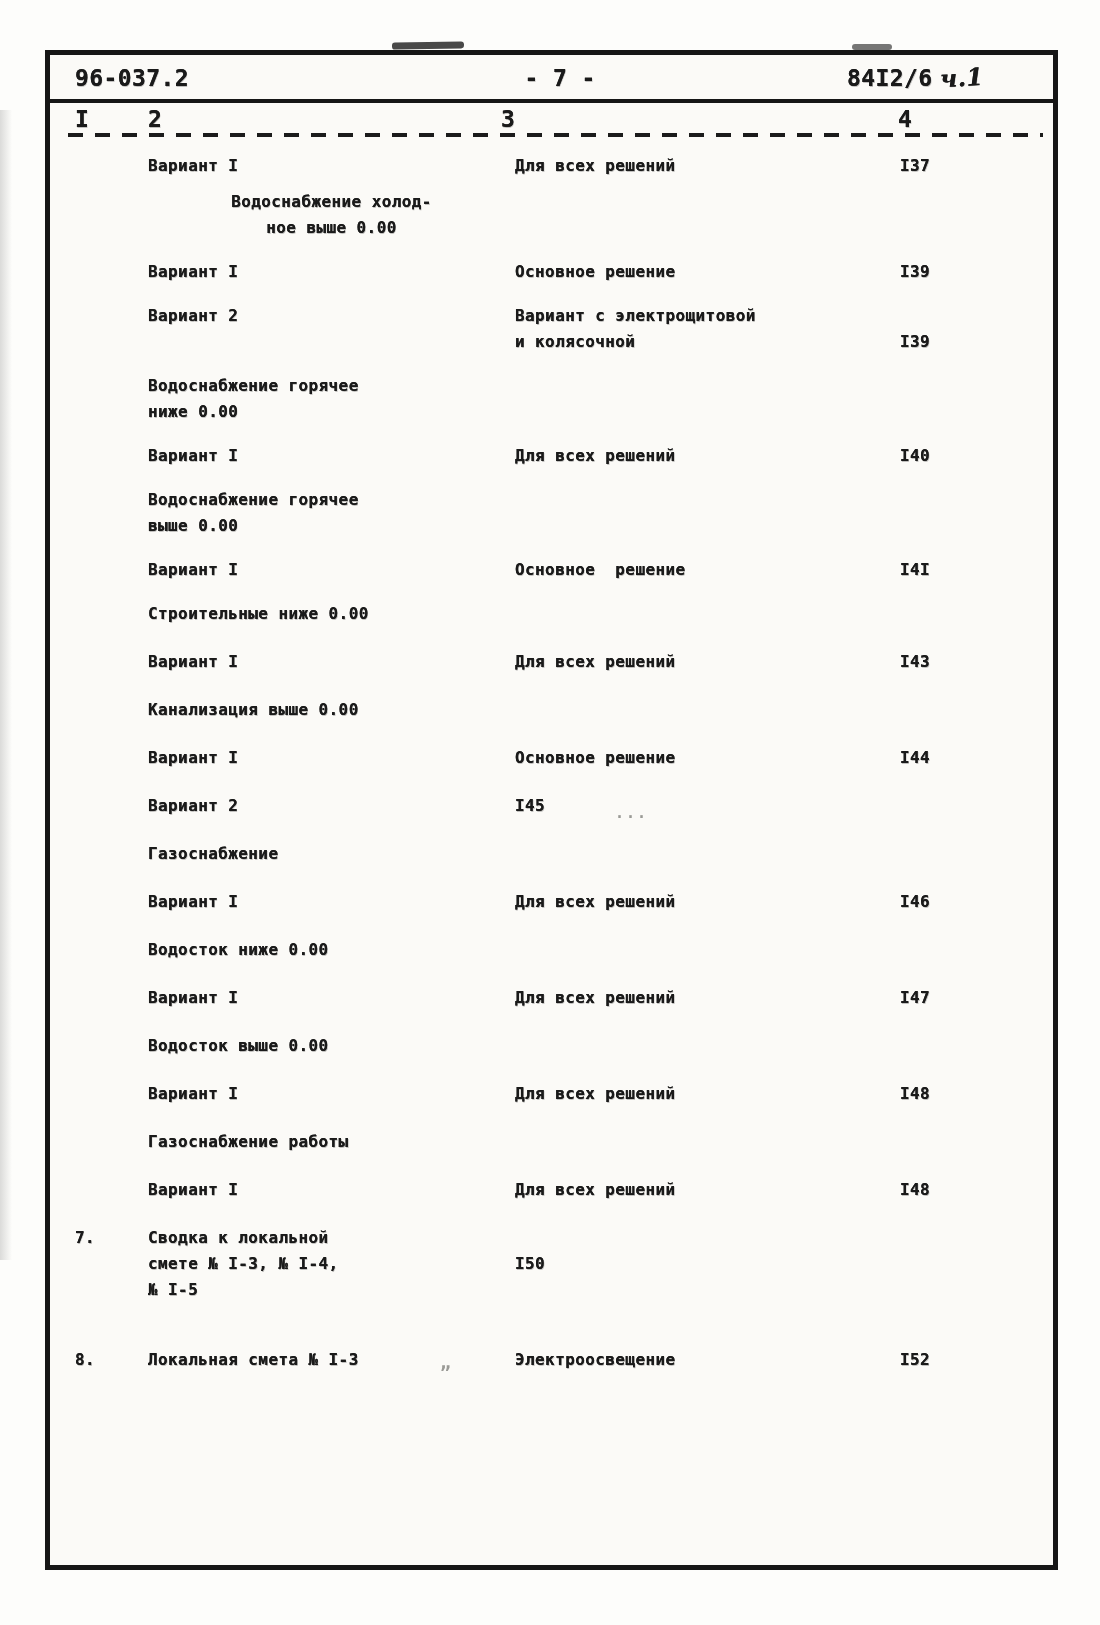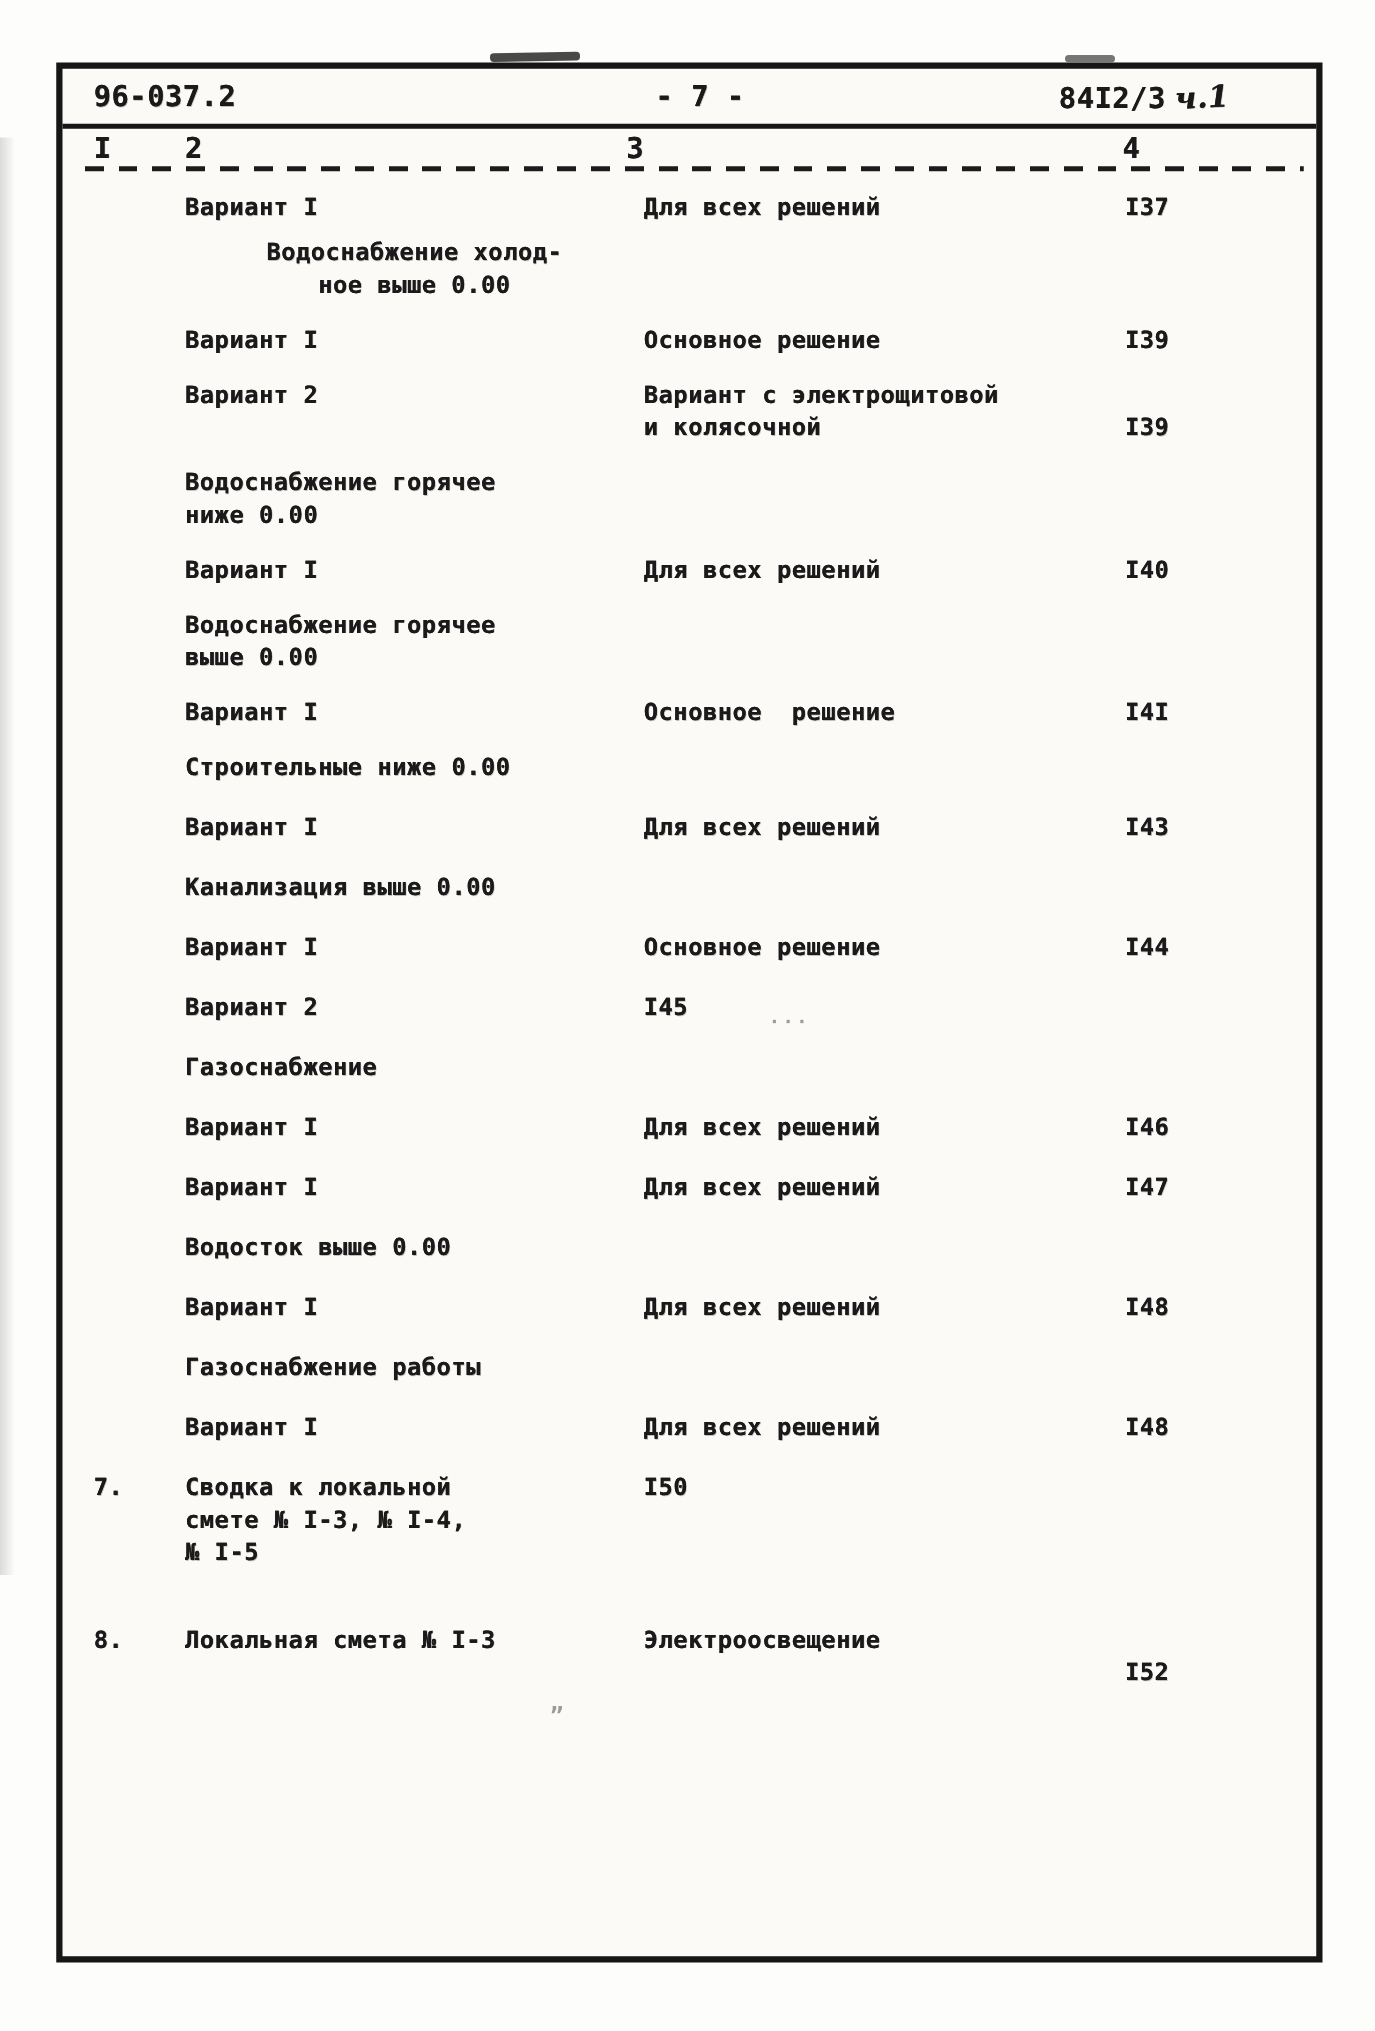--- a/index.html
+++ b/index.html
@@ -57,21 +57,21 @@
   .dash-rule {
     height:4px; margin:1px 10px 0 18px;
     background:repeating-linear-gradient(90deg,#1b1b1b 0 15px, transparent 15px 27px);
   }
 
   
   .rows { padding:16px 20px 0 25px; }
   .row {
     display:grid; grid-template-columns:73px 367px 385px 1fr;
     margin-top:18px;
-    font-size:19px; line-height:26px; letter-spacing:0.4px;
+    font-size:16px; line-height:26px; letter-spacing:0.4px;
   }
   .row:first-child { margin-top:0; }
   .row:nth-child(2) { margin-top:10px;text-align:center; }
   .row:nth-child(n+10) { margin-top:22px; }
   .row:last-child { margin-top:44px; }
   .cell { white-space:pre-wrap; align-self:start; }
   .row:nth-child(4)  .cell-page { align-self:end; }
   .row:nth-child(22) .cell-page { padding-top:26px; }
 
   .artifact { position:absolute; color:#9a9a96; font-size:15px; letter-spacing:2px; }
@@ -83,21 +83,21 @@
 
 <div class="scan">
   <div class="edge-shade"></div>
   <div class="smudge s1"></div>
   <div class="smudge s2"></div>
 
   <div class="frame">
     <div class="band ink">
       <span class="doc-code">96-037.2</span>
       <span class="page-label">- 7 -</span>
-      <span class="ref"><span>84I2/3</span><span class="part">ч.1</span></span>
+      <span class="ref"><span>84I2/6</span><span class="part">ч.1</span></span>
     </div>
 
     <div class="colnums ink" id="colnums">
         <span>I</span>
         <span>2</span>
         <span>3</span>
         <span>4</span>
       </div>
     <div class="dash-rule"></div>
 
@@ -190,20 +190,26 @@
           <div class="cell cell-page"></div>
         </div>
         <div class="row">
           <div class="cell cell-num"></div>
           <div class="cell cell-name">Вариант I</div>
           <div class="cell cell-desc">Для всех решений</div>
           <div class="cell cell-page">I46</div>
         </div>
         <div class="row">
           <div class="cell cell-num"></div>
+          <div class="cell cell-name">Водосток ниже 0.00</div>
+          <div class="cell cell-desc"></div>
+          <div class="cell cell-page"></div>
+        </div>
+        <div class="row">
+          <div class="cell cell-num"></div>
           <div class="cell cell-name">Вариант I</div>
           <div class="cell cell-desc">Для всех решений</div>
           <div class="cell cell-page">I47</div>
         </div>
         <div class="row">
           <div class="cell cell-num"></div>
           <div class="cell cell-name">Водосток выше 0.00</div>
           <div class="cell cell-desc"></div>
           <div class="cell cell-page"></div>
         </div>

